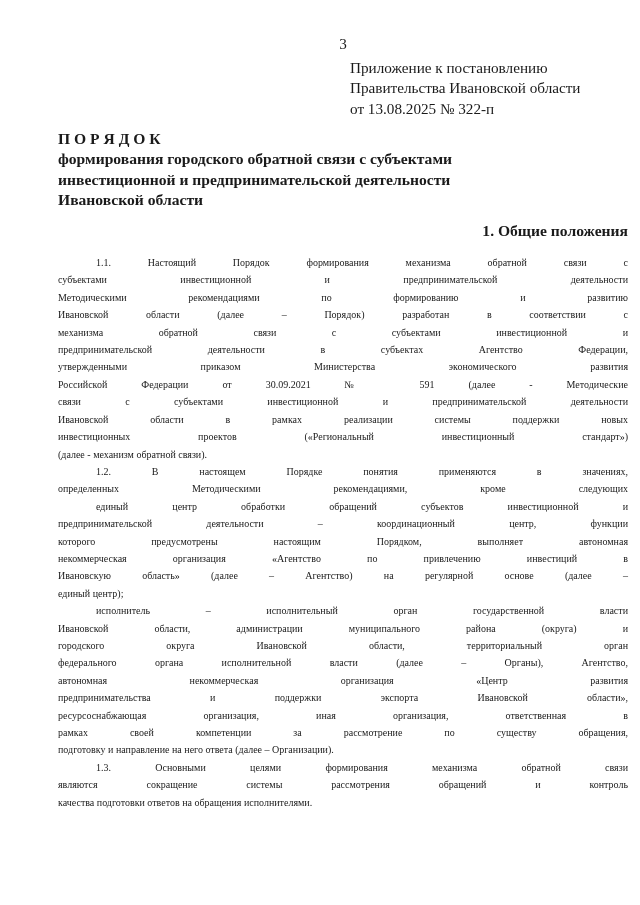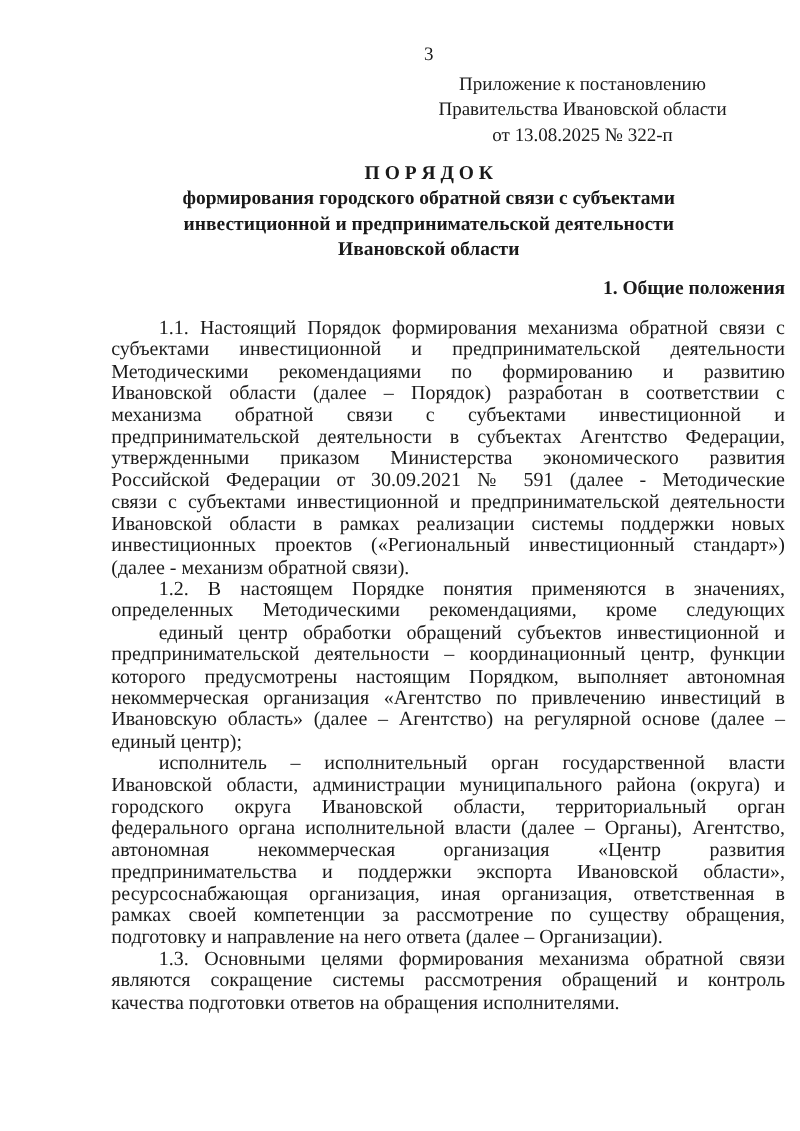--- a/index.html
+++ b/index.html
@@ -21,40 +21,38 @@
   .pagenum {
     font-size: 15.2px;
     line-height: 20px;
     text-align: center;
   }
   .annex {
     width: 232px;
     margin: 4px 46px 0 auto;
     font-size: 15.2px;
     line-height: 20.4px;
-    text-align: center;
   }
   .title {
     margin-top: 10px;
     font-size: 15.6px;
     font-weight: bold;
     line-height: 20.2px;
-    text-align: center;
+    text-align: left;
   }
   .heading {
     margin-top: 11px;
     font-size: 15.6px;
     font-weight: bold;
     line-height: 20px;
     text-align: right;
   }
   .body {
     margin-top: 13px;
-    font-size: 16px;
-    margin-left: 31px;
+    font-size: 10px;
   }
   .line {
     line-height: 17.4px;
     text-align: justify;
     text-align-last: justify;
     white-space: normal;
   }
   .line.indent { padding-left: 38px; }
   .line.last { text-align-last: left; }
 </style>

